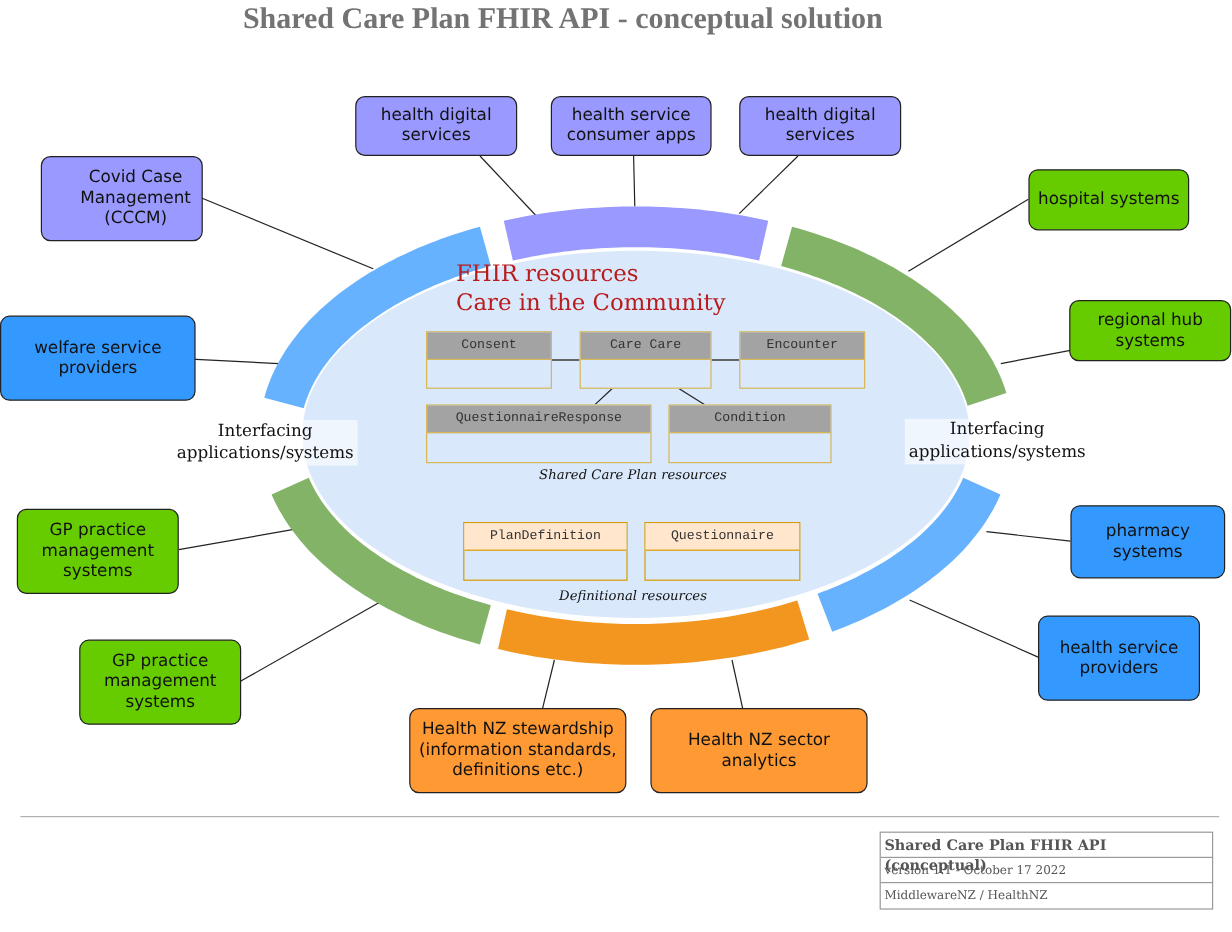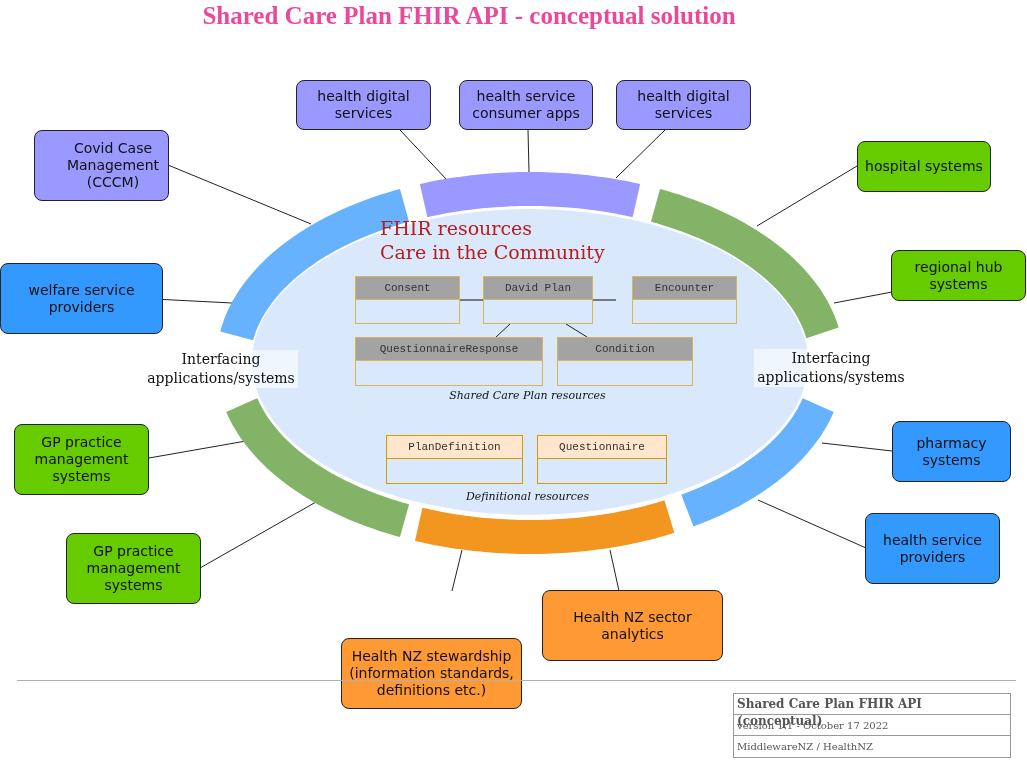--- a/index.html
+++ b/index.html
@@ -1,17 +1,17 @@
 <!DOCTYPE html>
 <html><head>
 <meta charset="utf-8">
 <style>
   html, body { margin:0; padding:0; background:#ffffff; }
   body { width:1027px; height:777px; position:relative; overflow:hidden; font-family:"DejaVu Sans", sans-serif; }
-  #title { position:absolute; left:0; top:2px; width:938px; text-align:center; font-family:"Liberation Serif", serif; font-weight:bold; font-size:25px; color:#ec4899; }
+  #title { position:absolute; left:0; top:2px; width:938px; text-align:center; font-family:"Liberation Serif", serif; font-weight:bold; font-size:25px; color:#737373; }
   #diagram { position:absolute; left:0; top:0; }
   .box { position:absolute; border:1px solid #222; border-radius:8px; box-sizing:border-box; display:flex; align-items:center; justify-content:center; text-align:center; font-family:"DejaVu Sans", sans-serif; font-size:14px; line-height:17px; color:#111; white-space:pre-line; }
   .purple { background:#9999ff; }
   .green { background:#66cc00; }
   .blue { background:#3399ff; }
   .orange { background:#ff9933; }
   .center-title { position:absolute; left:380px; width:300px; font-family:"DejaVu Serif", serif; font-size:19px; line-height:24px; color:#b91c1c; }
   .res { position:absolute; box-sizing:border-box; border:1px solid #d6b656; background:#dae8fc; }
   .res .hdr { height:22px; border-bottom:1px solid #d6b656; background:#a3a3a3; font-family:"Liberation Mono", monospace; font-size:11px; line-height:22px; text-align:center; color:#333; }
   .res.def { border-color:#d79b00; }
@@ -75,40 +75,40 @@
 providers</div>
 <div class="box green" style="left:857px;top:141px;width:134px;height:51px;">hospital systems</div>
 <div class="box green" style="left:891px;top:250px;width:135px;height:51px;">regional hub
 systems</div>
 <div class="box green" style="left:14px;top:424px;width:135px;height:71px;">GP practice
 management
 systems</div>
 <div class="box green" style="left:66px;top:533px;width:135px;height:71px;">GP practice
 management
 systems</div>
-<div class="box blue" style="left:892px;top:421px;width:119px;height:61px;">pharmacy
+<div class="box blue" style="left:892px;top:421px;width:129px;height:61px;">pharmacy
 systems</div>
 <div class="box blue" style="left:865px;top:513px;width:135px;height:71px;">health service
 providers</div>
-<div class="box orange" style="left:341px;top:590px;width:181px;height:71px;margin-top:48px;">Health NZ stewardship
+<div class="box orange" style="left:341px;top:590px;width:181px;height:71px;">Health NZ stewardship
 (information standards,
 definitions etc.)</div>
 <div class="box orange" style="left:542px;top:590px;width:181px;height:71px;">Health NZ sector
 analytics</div>
 
 <div class="center-title" style="top:216px;">FHIR resources</div>
 <div class="center-title" style="top:240px;">Care in the Community</div>
 
 <div class="res" style="left:355px;top:276px;width:105px;height:48px;">
   <div class="hdr">Consent</div>
 </div>
 <div class="res" style="left:483px;top:276px;width:110px;height:48px;">
-  <div class="hdr">David Plan</div>
+  <div class="hdr">Care Care</div>
 </div>
-<div class="res" style="left:616px;top:276px;width:105px;height:48px;margin-left:16px;">
+<div class="res" style="left:616px;top:276px;width:105px;height:48px;">
   <div class="hdr">Encounter</div>
 </div>
 <div class="res" style="left:355px;top:337px;width:188px;height:49px;">
   <div class="hdr">QuestionnaireResponse</div>
 </div>
 <div class="res" style="left:557px;top:337px;width:136px;height:49px;">
   <div class="hdr">Condition</div>
 </div>
 <div class="caption" style="left:400px;top:389px;width:255px;">Shared Care Plan resources</div>
 

